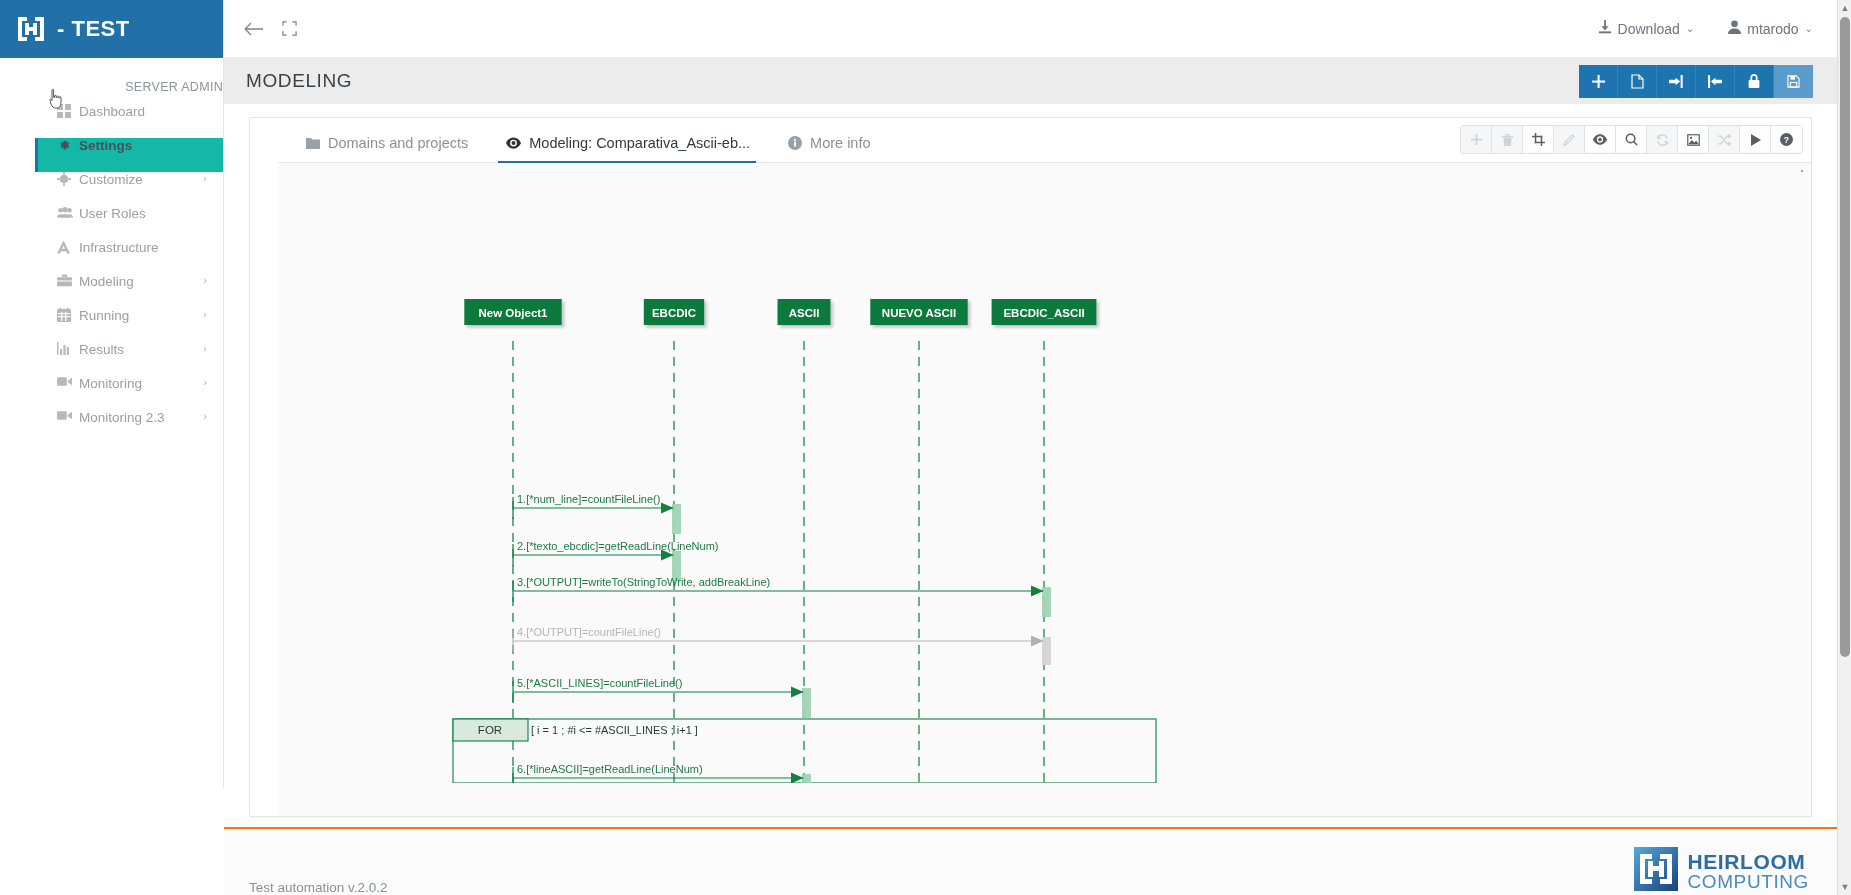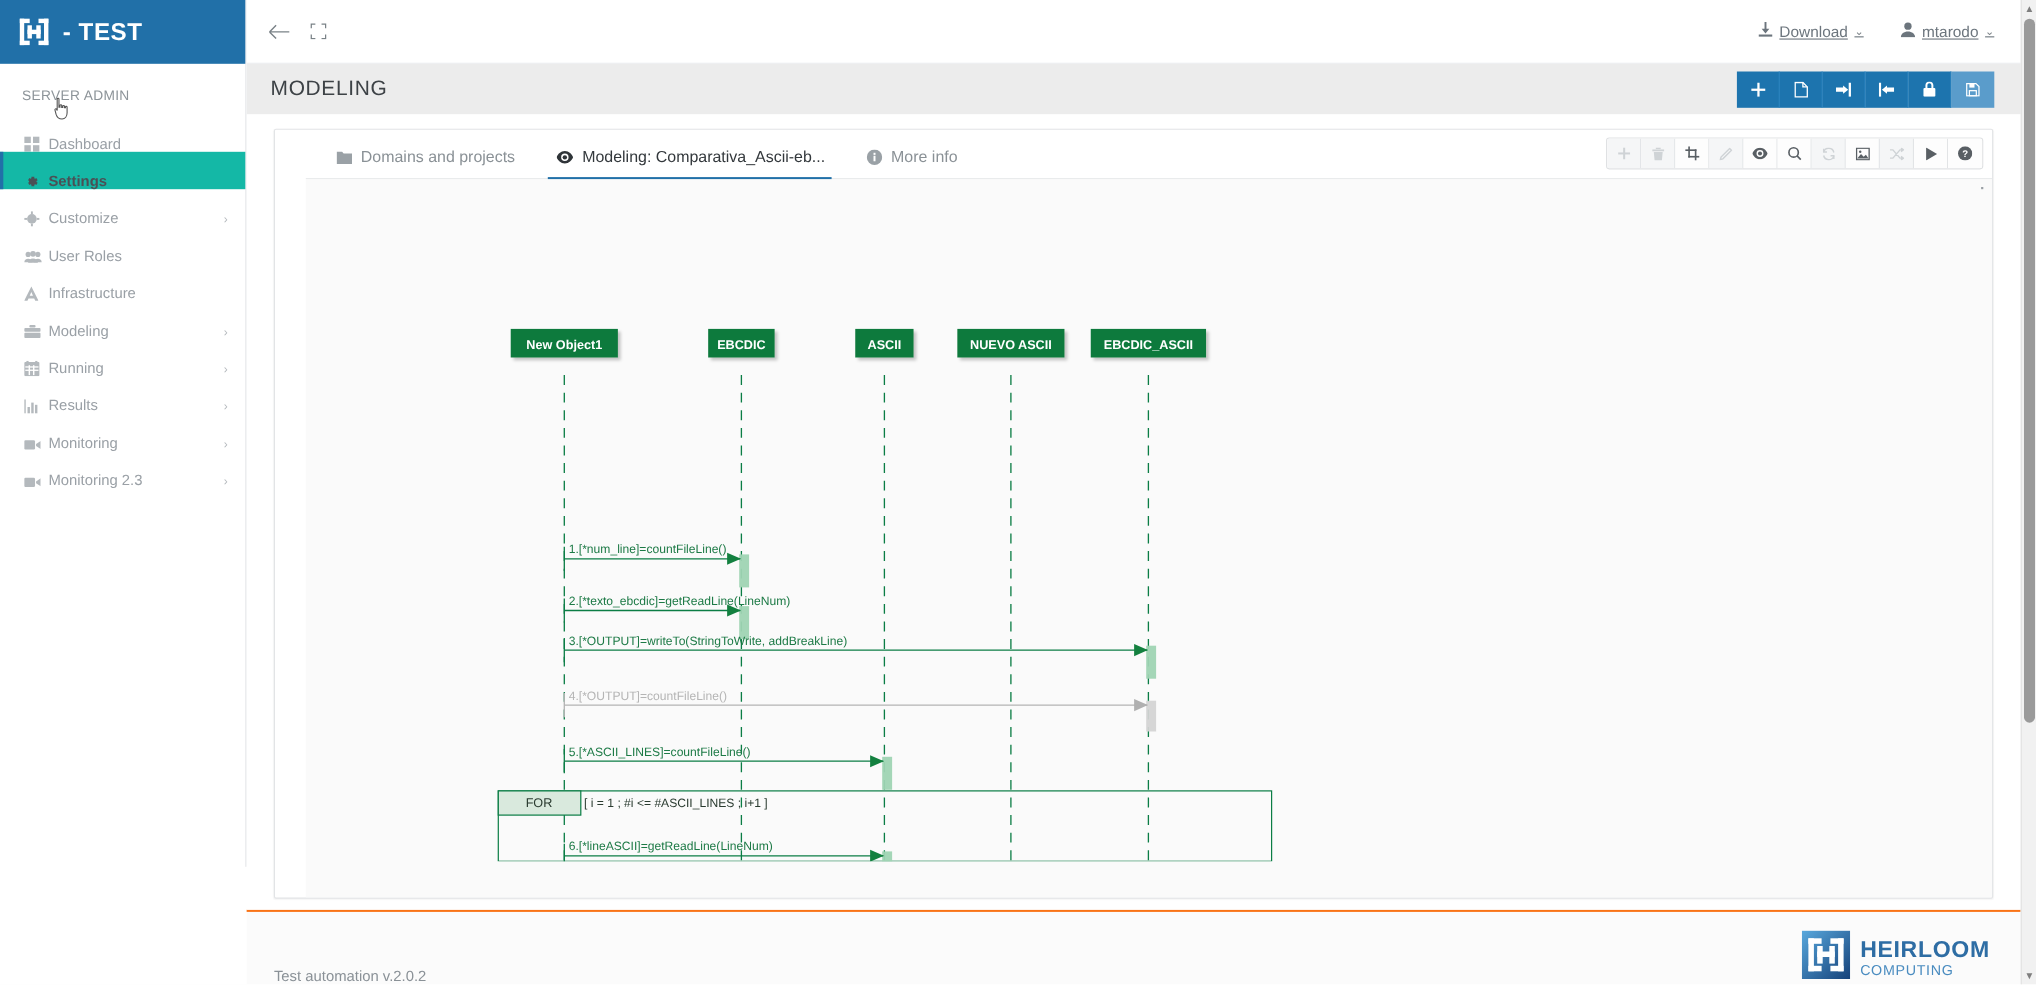--- a/index.html
+++ b/index.html
@@ -49,30 +49,32 @@
     letter-spacing: .5px;
     margin-left: 11px;
     white-space: nowrap;
   }
   .nav-section-title {
     font-size: 12.5px;
     color: #8d9499;
     letter-spacing: .3px;
     padding: 22px 0 10px 20px;
     text-transform: uppercase;
+    text-align: right;
   }
   .nav-item {
     display: flex;
-    align-items: flex-end;
+    align-items: flex-start;
     height: 34px;
     padding: 0 16px 0 22px;
     font-size: 13.5px;
     color: #9aa0a6;
     cursor: pointer;
     position: relative;
+    margin-left: 35px;
   }
   .nav-item .nav-ico {
     width: 22px;
     min-width: 22px;
     display: inline-flex;
     align-items: center;
     justify-content: flex-start;
     color: #b4b9bd;
     font-size: 13px;
   }
@@ -130,21 +132,20 @@
     align-items: center;
     justify-content: center;
   }
   .topbar-right {
     margin-left: auto;
     display: flex;
     align-items: center;
     gap: 34px;
     font-size: 14px;
     color: #6c757d;
-    text-decoration: underline;
   }
   .topbar-menu {
     display: inline-flex;
     align-items: center;
     gap: 6px;
     cursor: pointer;
   }
   .caret-dn { font-size: 10px; color:#7b8287; }
 
   
@@ -289,21 +290,21 @@
     margin-left: auto;
     display: flex;
     align-items: center;
     gap: 9px;
   }
   .fl-text { line-height: 1.02; }
   .fl-1 {
     font-size: 21px; font-weight: bold; color: #2e6da4; letter-spacing: .6px;
   }
   .fl-2 {
-    font-size: 13px; color: #4a8cc0; letter-spacing: .6px;
+    font-size: 19px; color: #4a8cc0; letter-spacing: .6px;
   }
 
   
   .vscroll {
     position: absolute;
     right: 0; top: 0;
     width: 14px; height: 895px;
     background: #f1f1f1;
     border-left: 1px solid #e0e0e0;
     z-index: 20;

